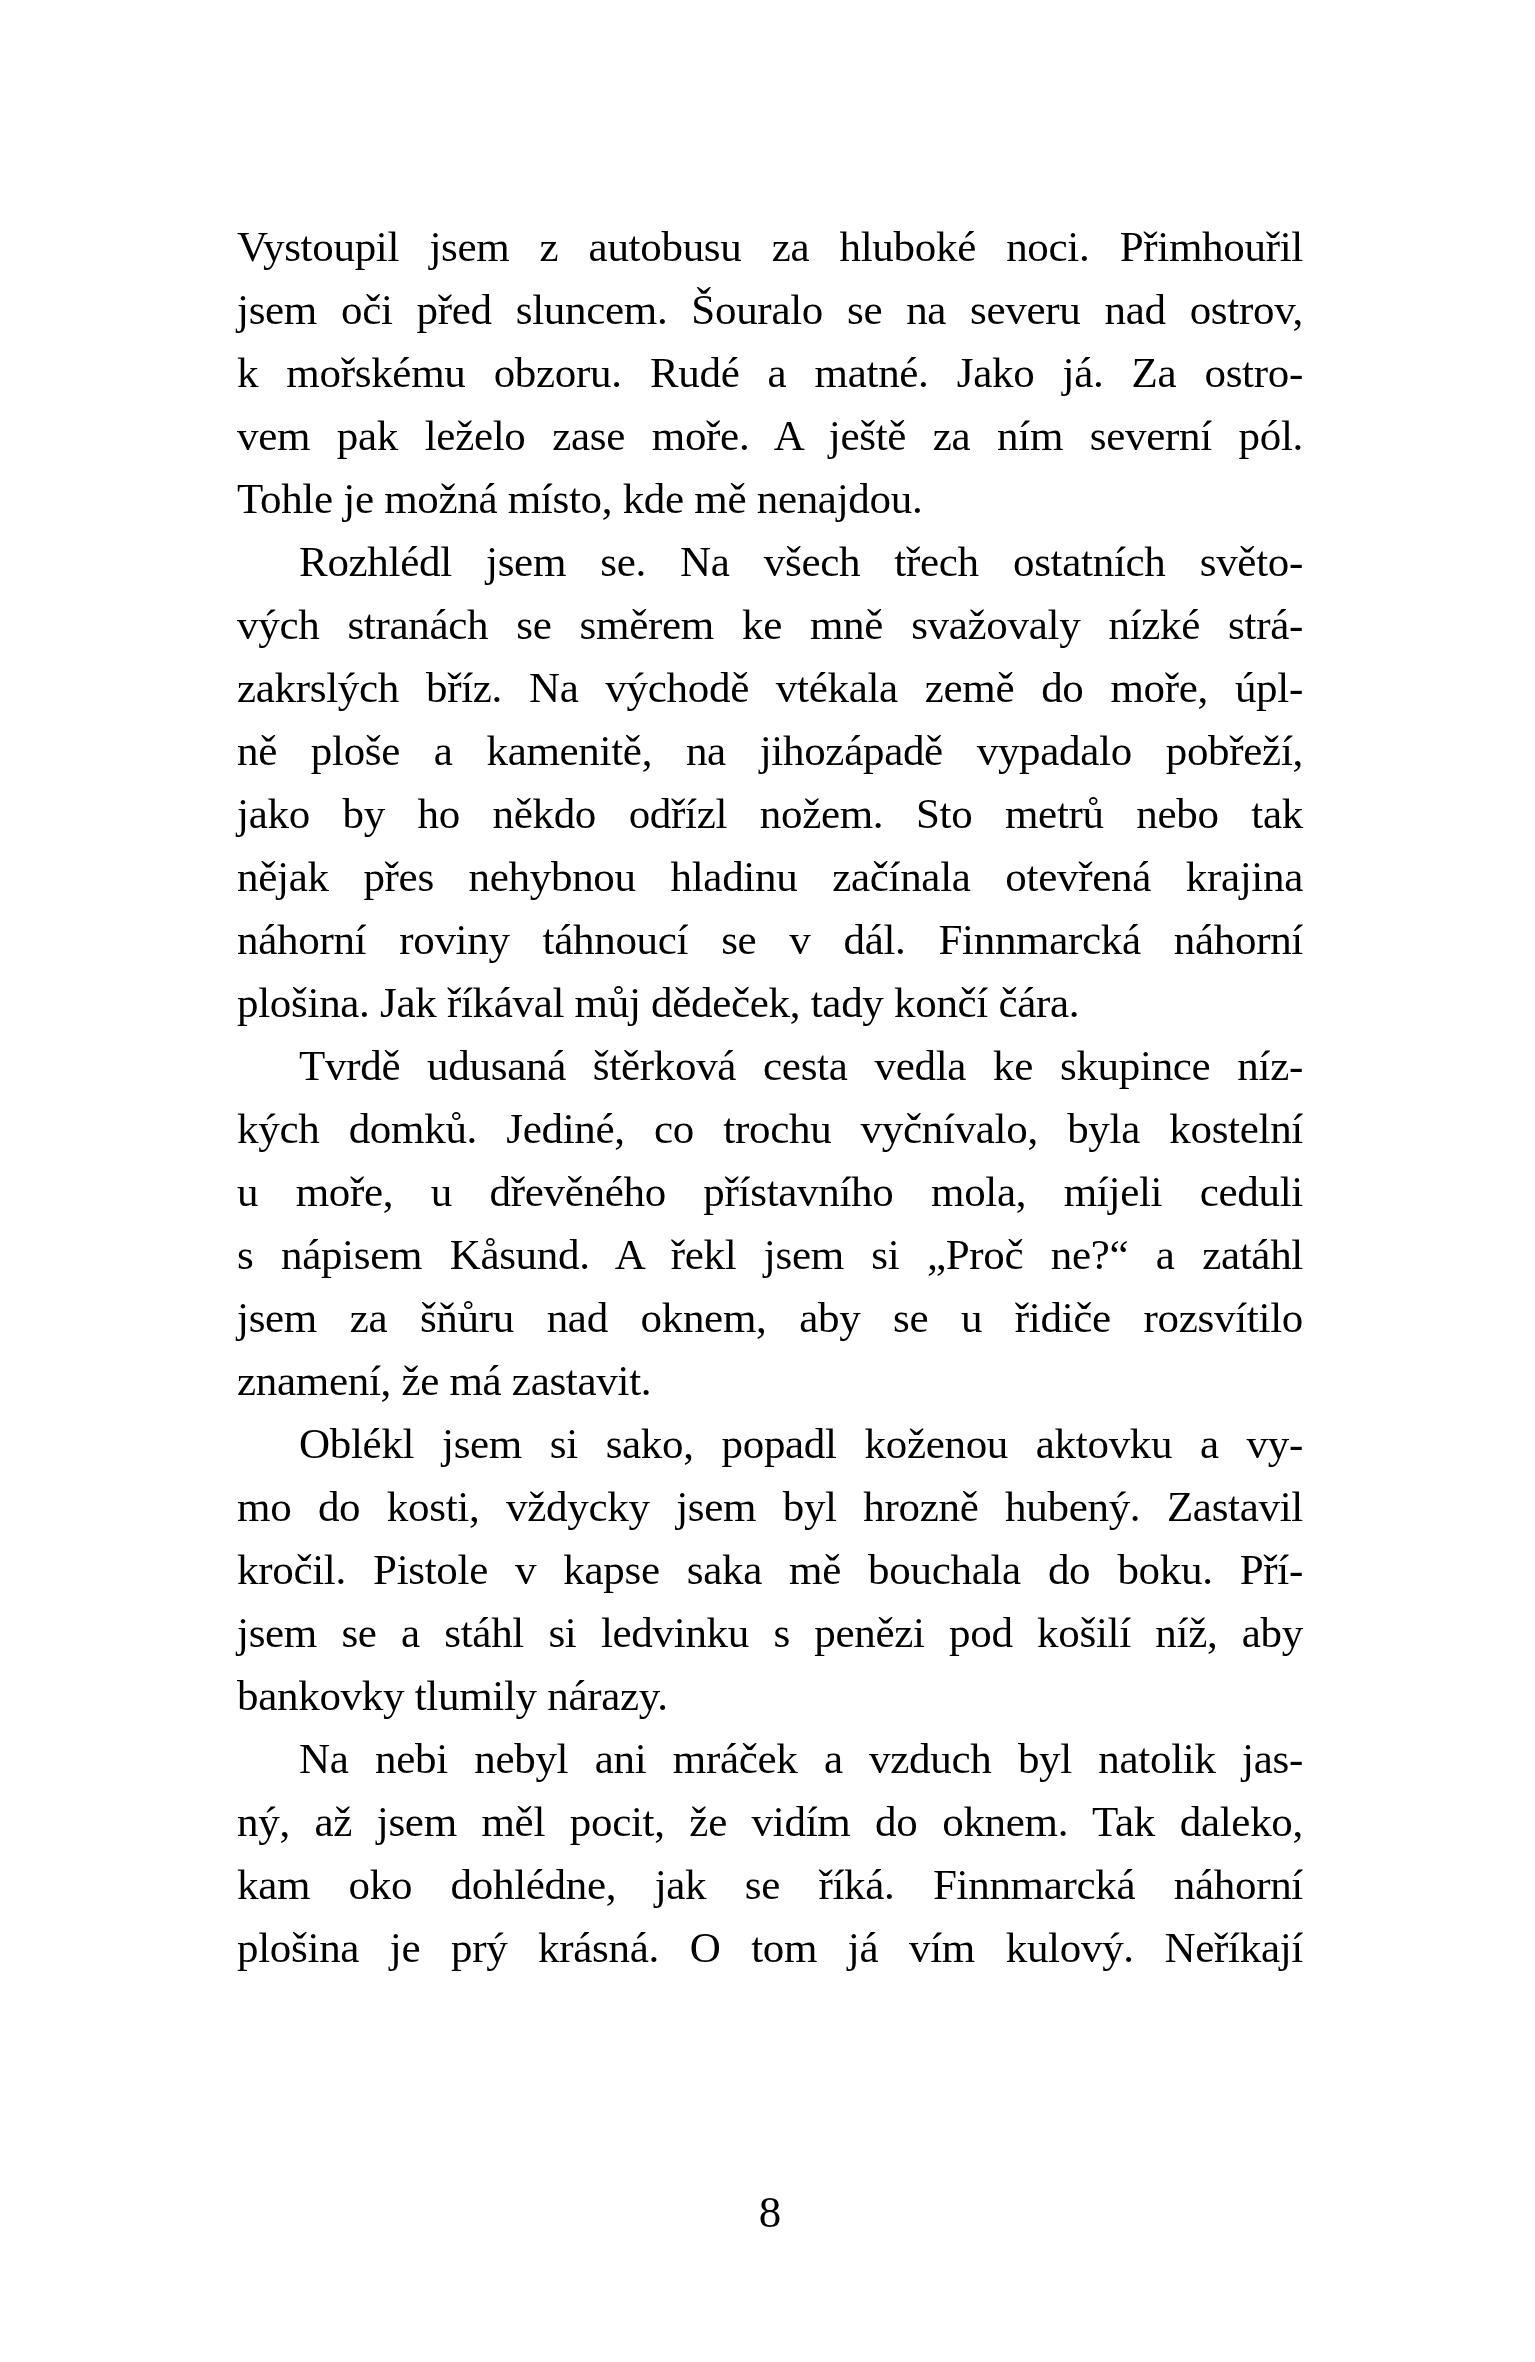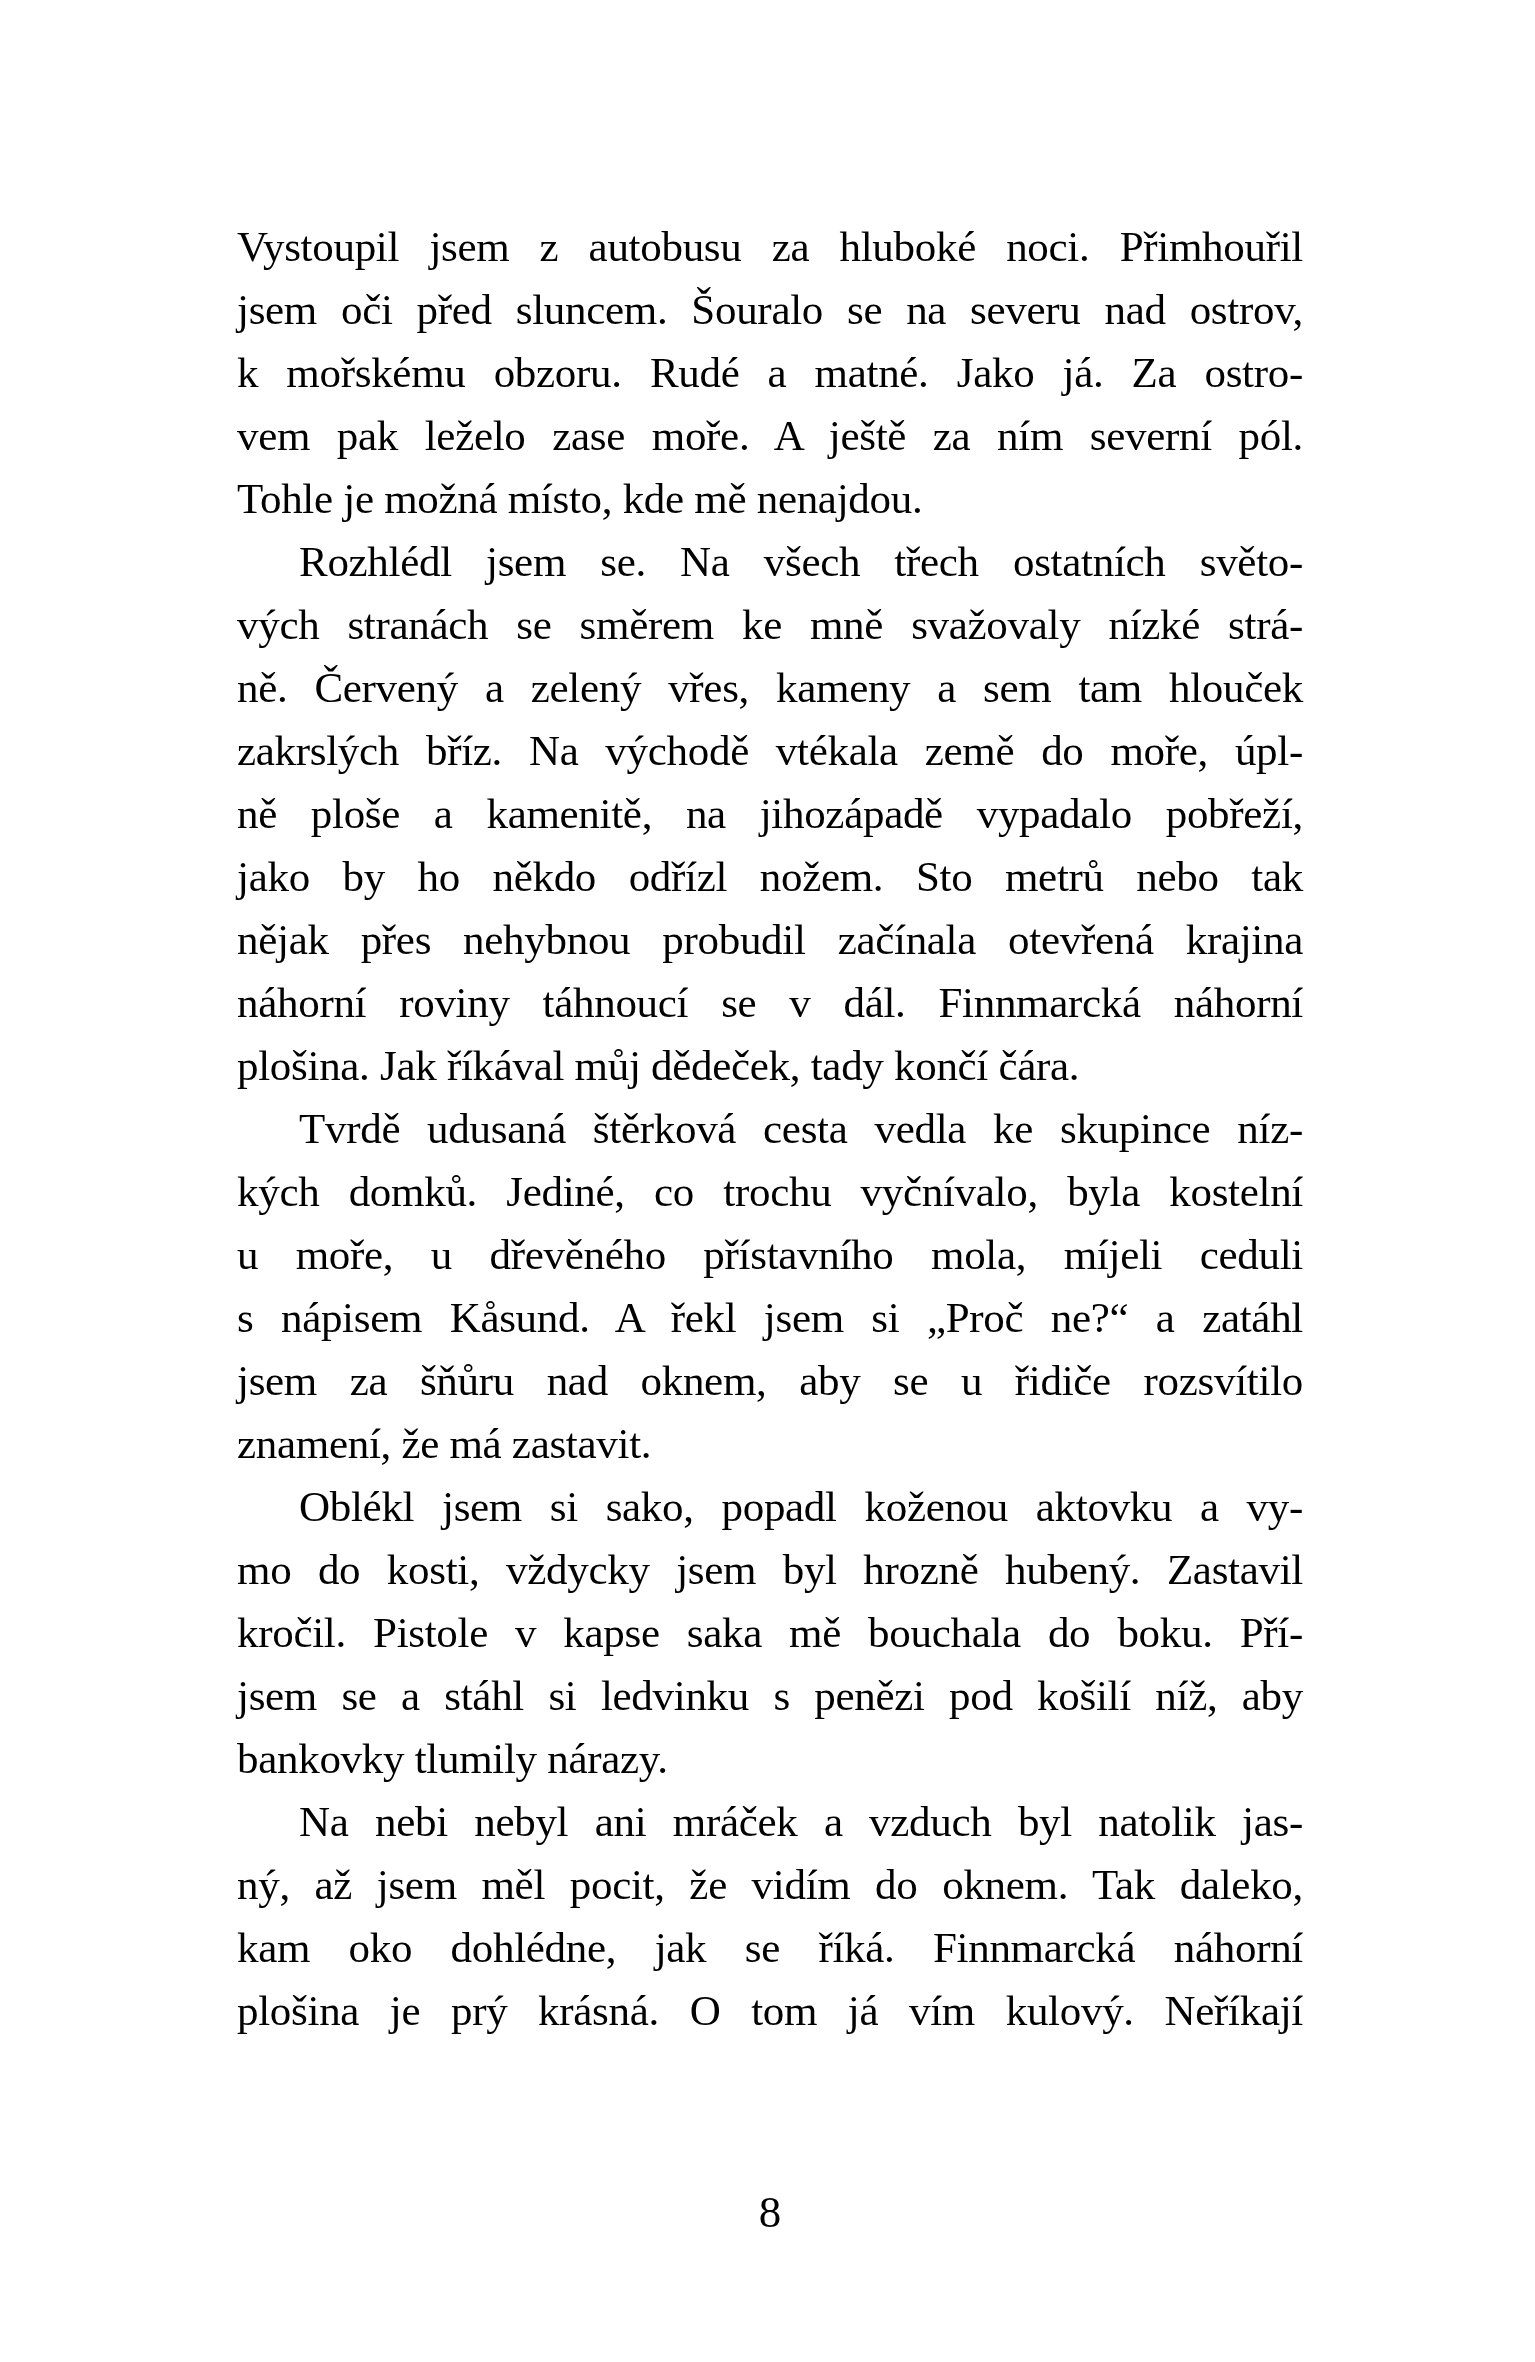--- a/index.html
+++ b/index.html
@@ -61,25 +61,24 @@
       <div class="para">
         <div class="line">Vystoupil jsem z autobusu za hluboké noci. Přimhouřil</div>
         <div class="line">jsem oči před sluncem. Šouralo se na severu nad ostrov,</div>
         <div class="line">k mořskému obzoru. Rudé a matné. Jako já. Za ostro-</div>
         <div class="line">vem pak leželo zase moře. A ještě za ním severní pól.</div>
         <div class="line flush">Tohle je možná místo, kde mě nenajdou.</div>
       </div>
       <div class="para">
         <div class="line indent">Rozhlédl jsem se. Na všech třech ostatních světo-</div>
         <div class="line">vých stranách se směrem ke mně svažovaly nízké strá-</div>
-        <div class="line">ně. Červený a zelený vřes, kameny a sem tam hlouček</div>
         <div class="line">zakrslých bříz. Na východě vtékala země do moře, úpl-</div>
         <div class="line">ně ploše a kamenitě, na jihozápadě vypadalo pobřeží,</div>
         <div class="line">jako by ho někdo odřízl nožem. Sto metrů nebo tak</div>
-        <div class="line">nějak přes nehybnou probudil začínala otevřená krajina</div>
+        <div class="line">nějak přes nehybnou hladinu začínala otevřená krajina</div>
         <div class="line">náhorní roviny táhnoucí se v dál. Finnmarcká náhorní</div>
         <div class="line flush">plošina. Jak říkával můj dědeček, tady končí čára.</div>
       </div>
       <div class="para">
         <div class="line indent">Tvrdě udusaná štěrková cesta vedla ke skupince níz-</div>
         <div class="line">kých domků. Jediné, co trochu vyčnívalo, byla kostelní</div>
         <div class="line">u moře, u dřevěného přístavního mola, míjeli ceduli</div>
         <div class="line">s nápisem Kåsund. A řekl jsem si „Proč ne?“ a zatáhl</div>
         <div class="line">jsem za šňůru nad oknem, aby se u řidiče rozsvítilo</div>
         <div class="line flush">znamení, že má zastavit.</div>

